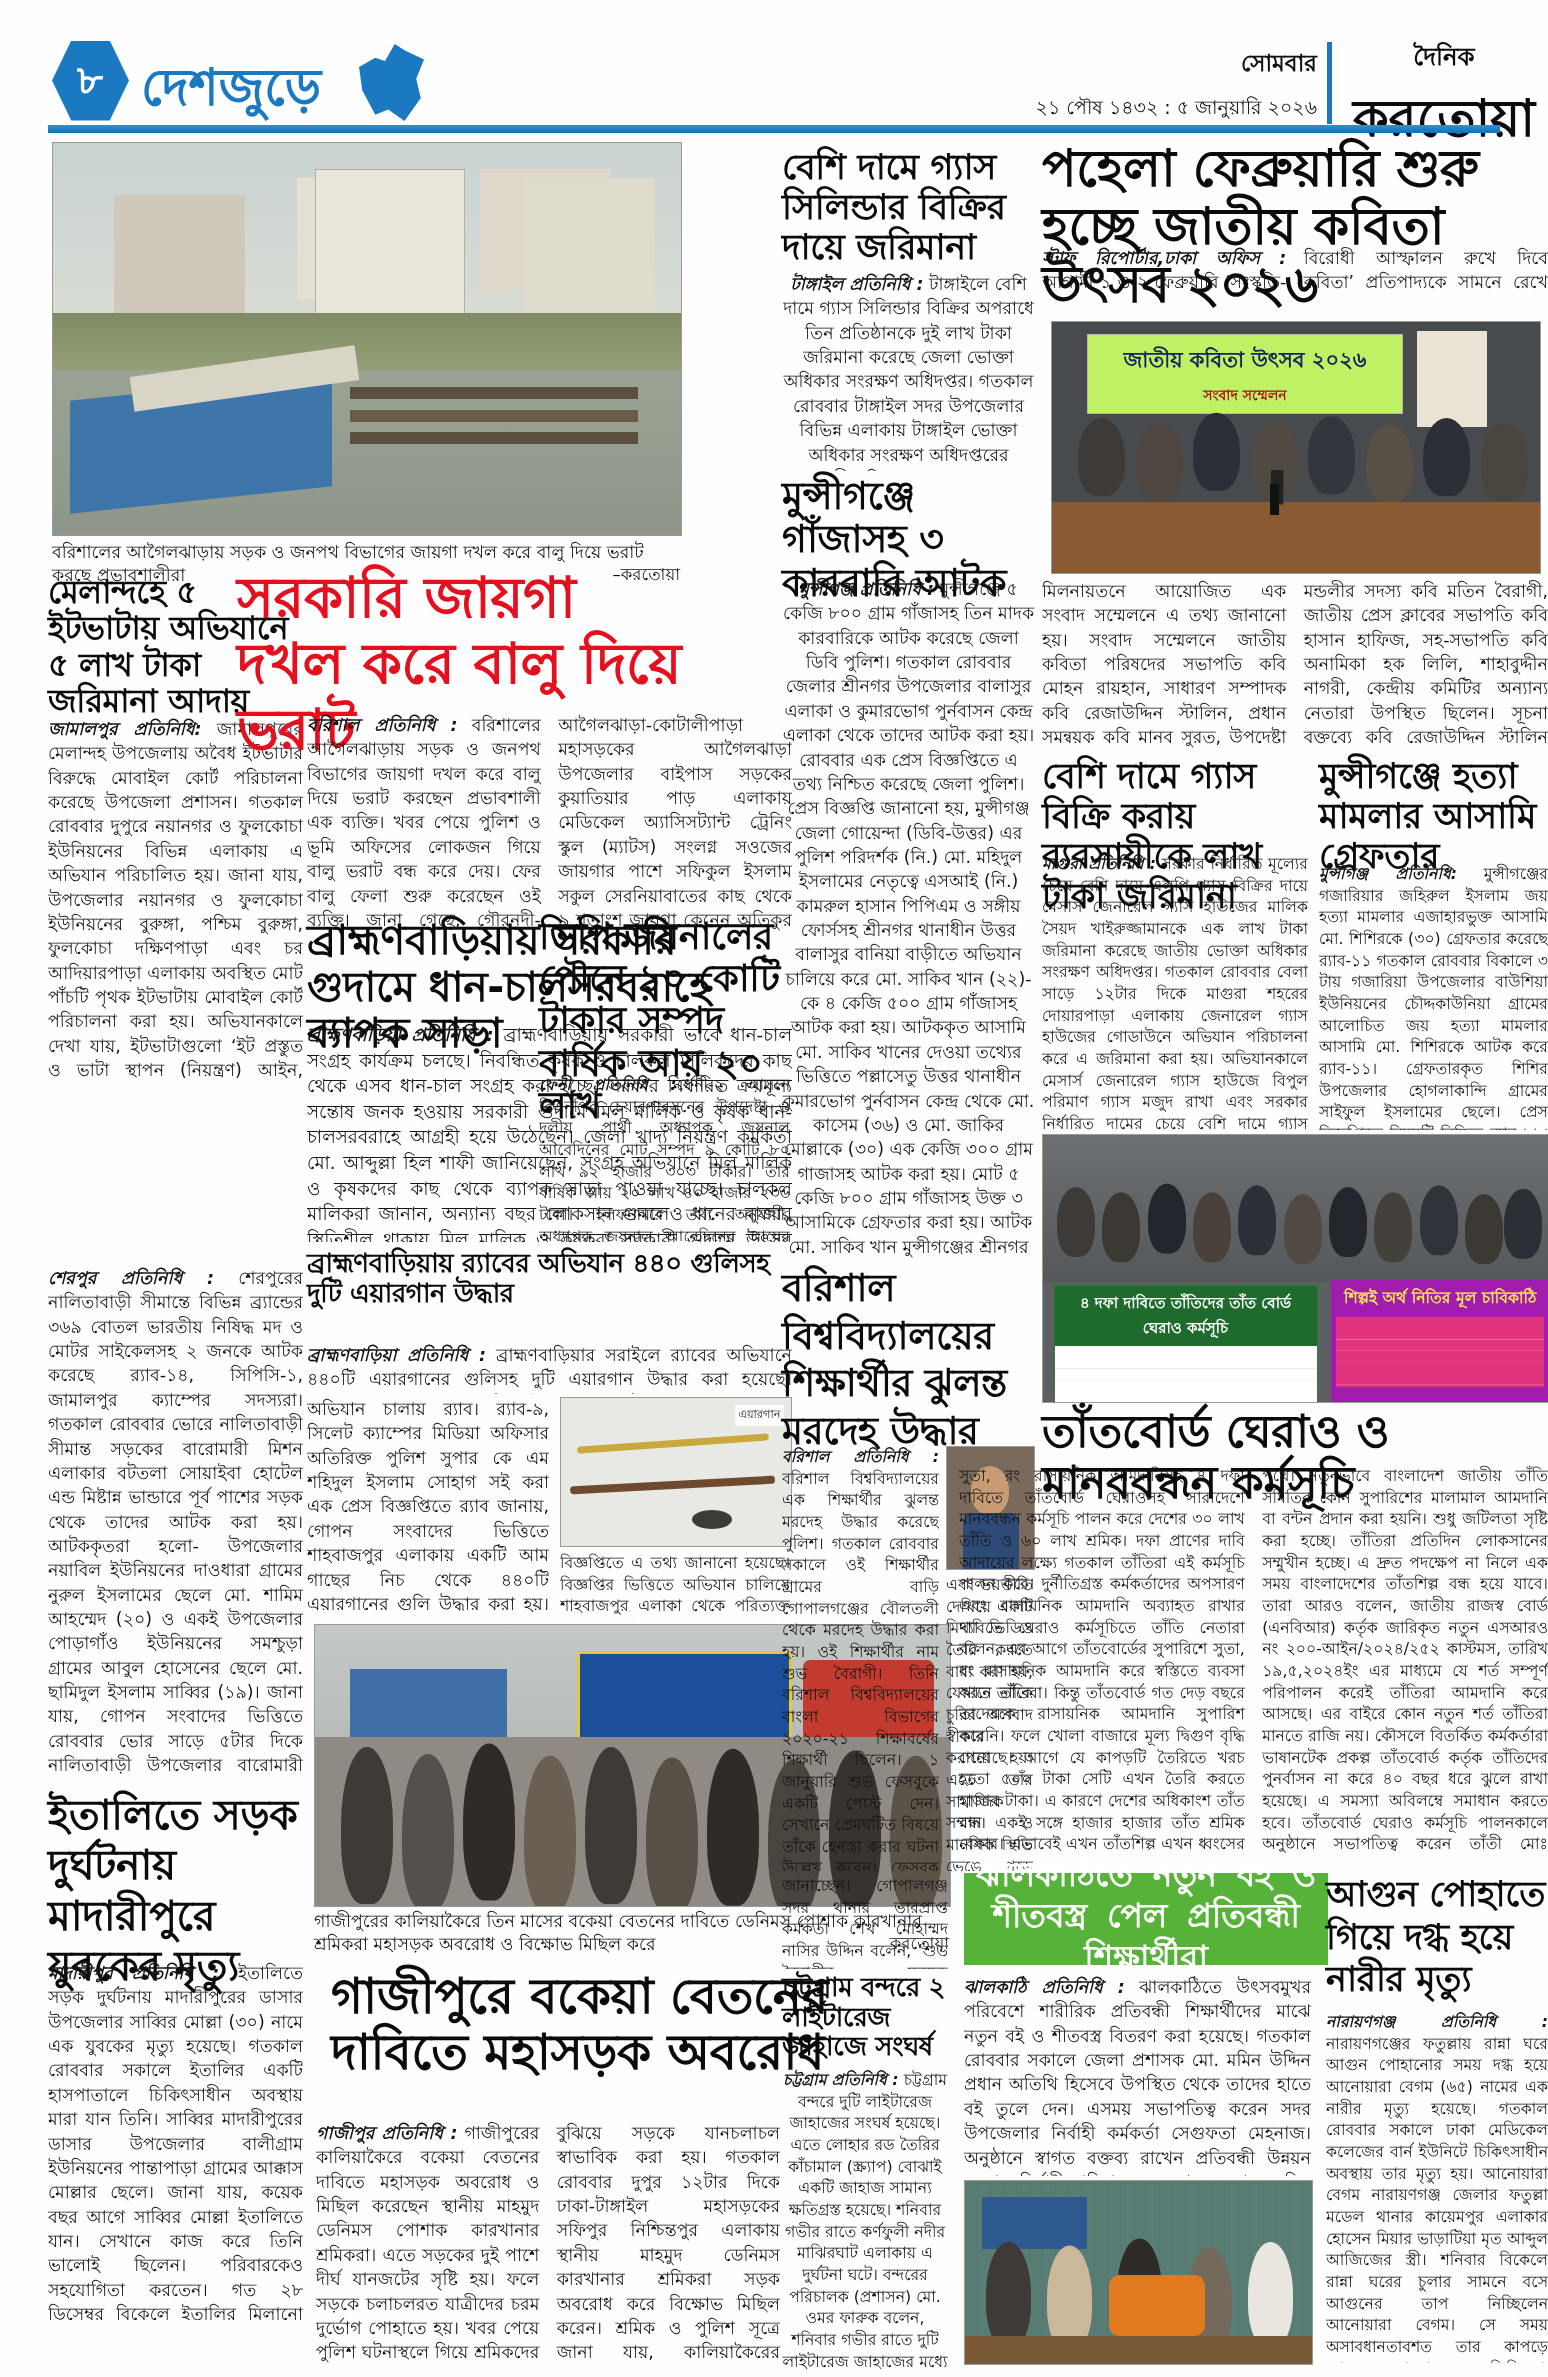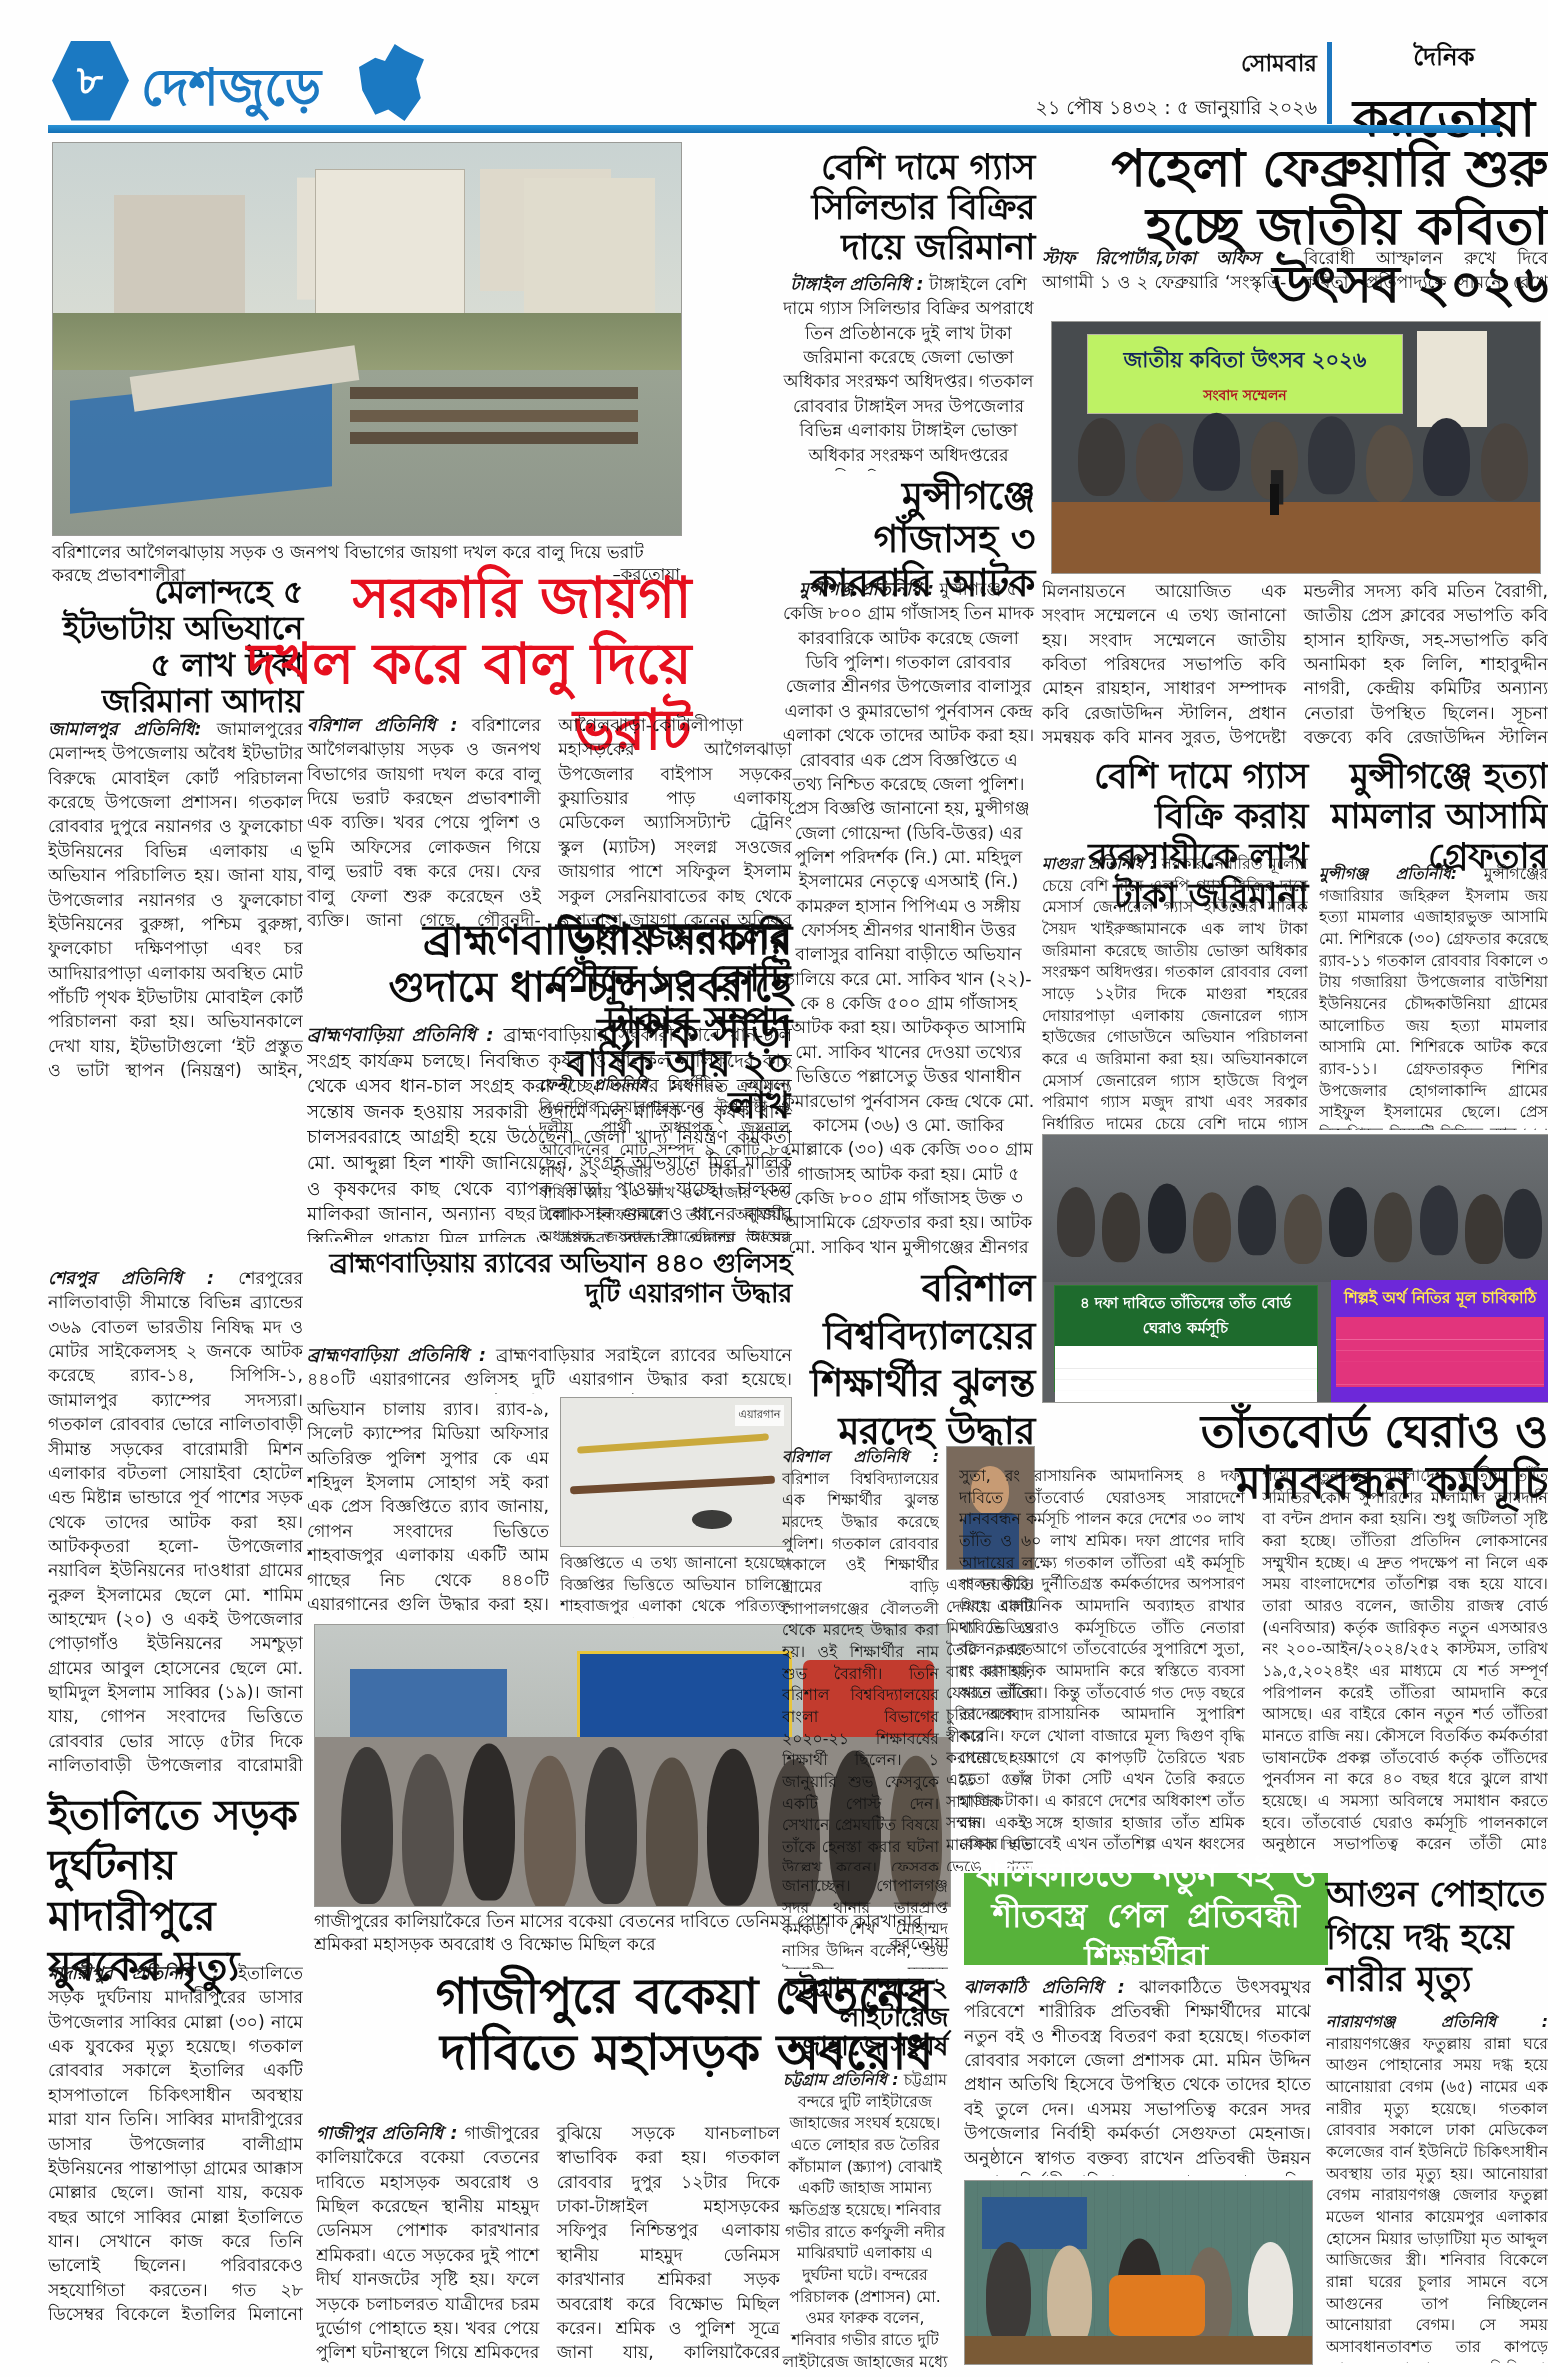--- a/index.html
+++ b/index.html
@@ -1,36 +1,36 @@
 <!DOCTYPE html>
 <html style="font-size:14px"><head>
 <meta charset="utf-8">
 <style>
   html,body{margin:0;padding:0;background:#e8e8e4;}
   .page{position:relative;width:1548px;height:2377px;background:#fefefe;margin:0 auto;
         font-family:"DejaVu Sans",sans-serif;color:#111;overflow:hidden;}
   .abs{position:absolute;}
-  .hl{font-weight:700;text-align:right;line-height:1.14;color:#0b0b0b;letter-spacing:-0.4px;}
+  .hl{font-weight:700;text-align:left;line-height:1.14;color:#0b0b0b;letter-spacing:-0.4px;}
   .hl-left{text-align:left;}
   .bt{text-align:justify;font-size:17.4px;line-height:1.40;color:#151515;overflow:hidden;}
   .bt-sm{font-size:15.7px;line-height:1.38;}
   .byline{font-weight:700;font-style:italic;}
   .cols2{column-count:2;column-gap:17.4px;}
   .caption{font-size:17.4px;line-height:1.3;color:#101010;}
   .credit{font-size:16.6px;color:#101010;white-space:nowrap;}
   .photo{position:absolute;overflow:hidden;border:0.9px solid #9a9a96;background:#c8cfd2;}
   .ph-layer{position:absolute;}
   .rule-blue{background:linear-gradient(#2a93d6,#146fb4);}
   .vbar{background:#1b76bf;}
   .logo-text{color:#1b79c2;font-weight:700;}
   .masthead-big{font-weight:700;color:#0b0b0b;}
   .red-hl{color:#e60f1e;}
   .greenbox{background:#57b23a;color:#ffffff;display:flex;align-items:center;justify-content:center;text-align:center;font-weight:700;}
   .banner-green{background:#c2410c;border:1.7px solid #2e7d32;color:#0d4d12;}
-  .banner-pink{background:#6d28d9;color:#ffe94d;}
+  .banner-pink{background:#a21caf;color:#ffe94d;}
   .tag{position:absolute;font-size:11.3px;background:#ffffffcc;padding:0.9px 3.5px;color:#222;}
   .silhouette{position:absolute;border-radius:50% 50% 40% 40%;background:#3d3a38;}
 </style>
 </head>
 <body>
 
 <div class="page">
 
   <div class="abs" style="left:52px;top:37px;width:375px;height:87px;">
     <div class="abs" style="left:0;top:3.5px;width:77px;height:80px;background:#1b79c2;clip-path:polygon(25% 0,75% 0,100% 50%,75% 100%,25% 100%,0 50%);"></div>

